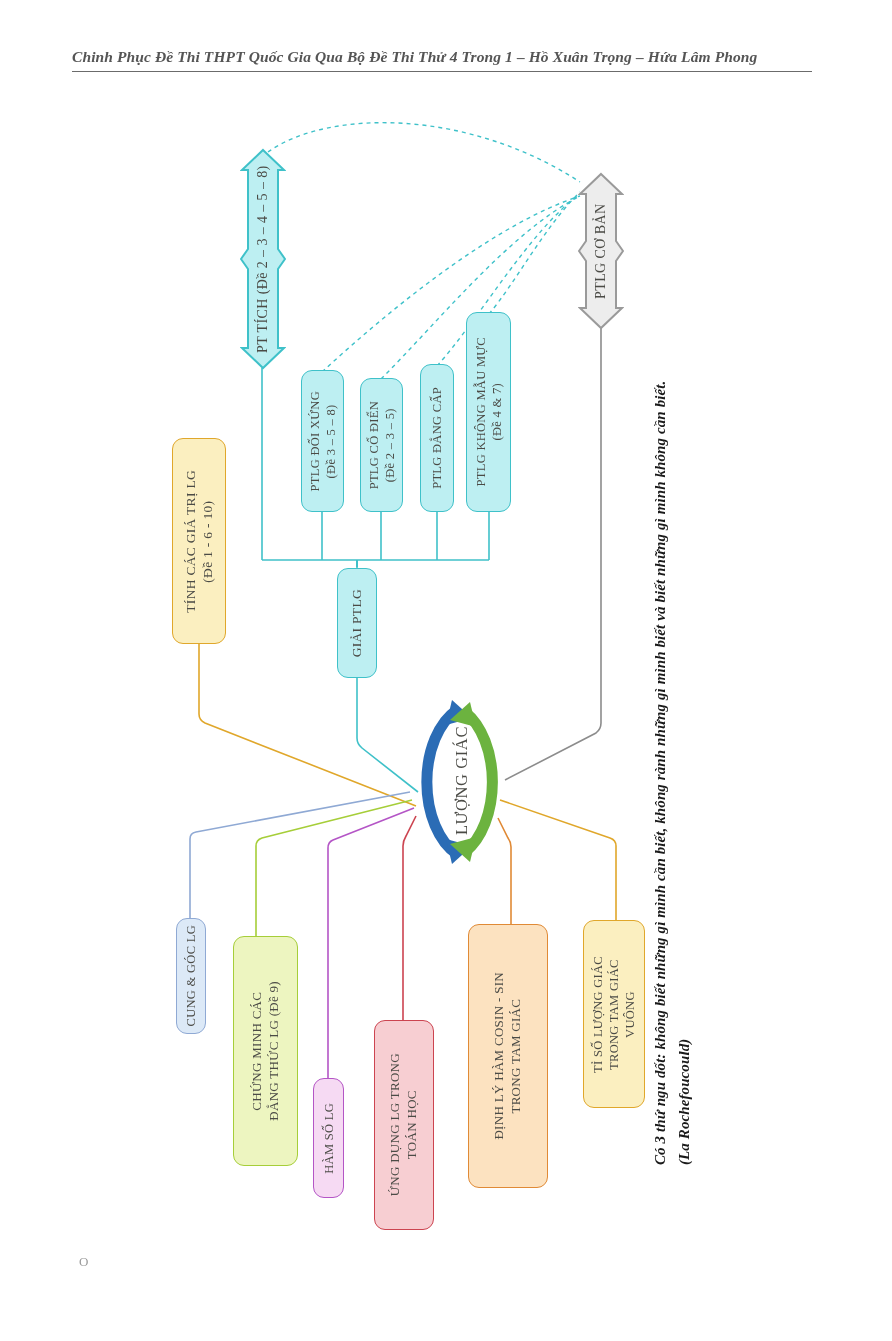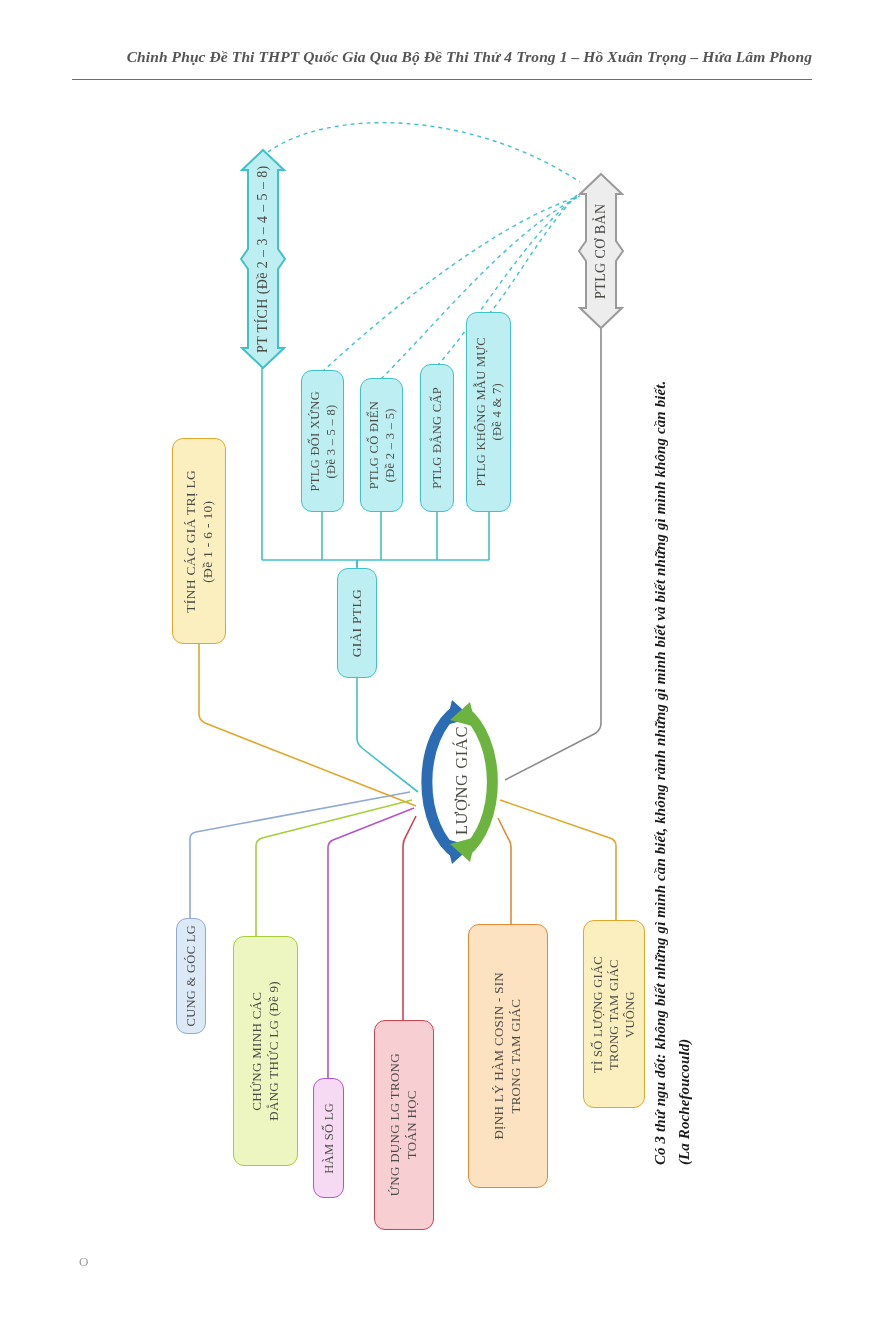--- a/index.html
+++ b/index.html
@@ -13,22 +13,22 @@
     font-family: "Liberation Serif", serif;
     overflow: hidden;
   }
 
   
   #page-header {
     position: absolute;
     left: 72px; top: 48px;
     width: 740px;
     border-bottom: 1.5px solid #6b6b6b;
-    padding-bottom: 13px;
-    text-align: right;
+    padding-bottom: 5px;
+    text-align: left;
   }
   #page-header .ttl {
     font-family: "Liberation Serif", serif;
     font-style: italic;
     font-weight: bold;
     font-size: 15.5px;
     color: #555555;
     letter-spacing: .1px;
     white-space: nowrap;
   }

